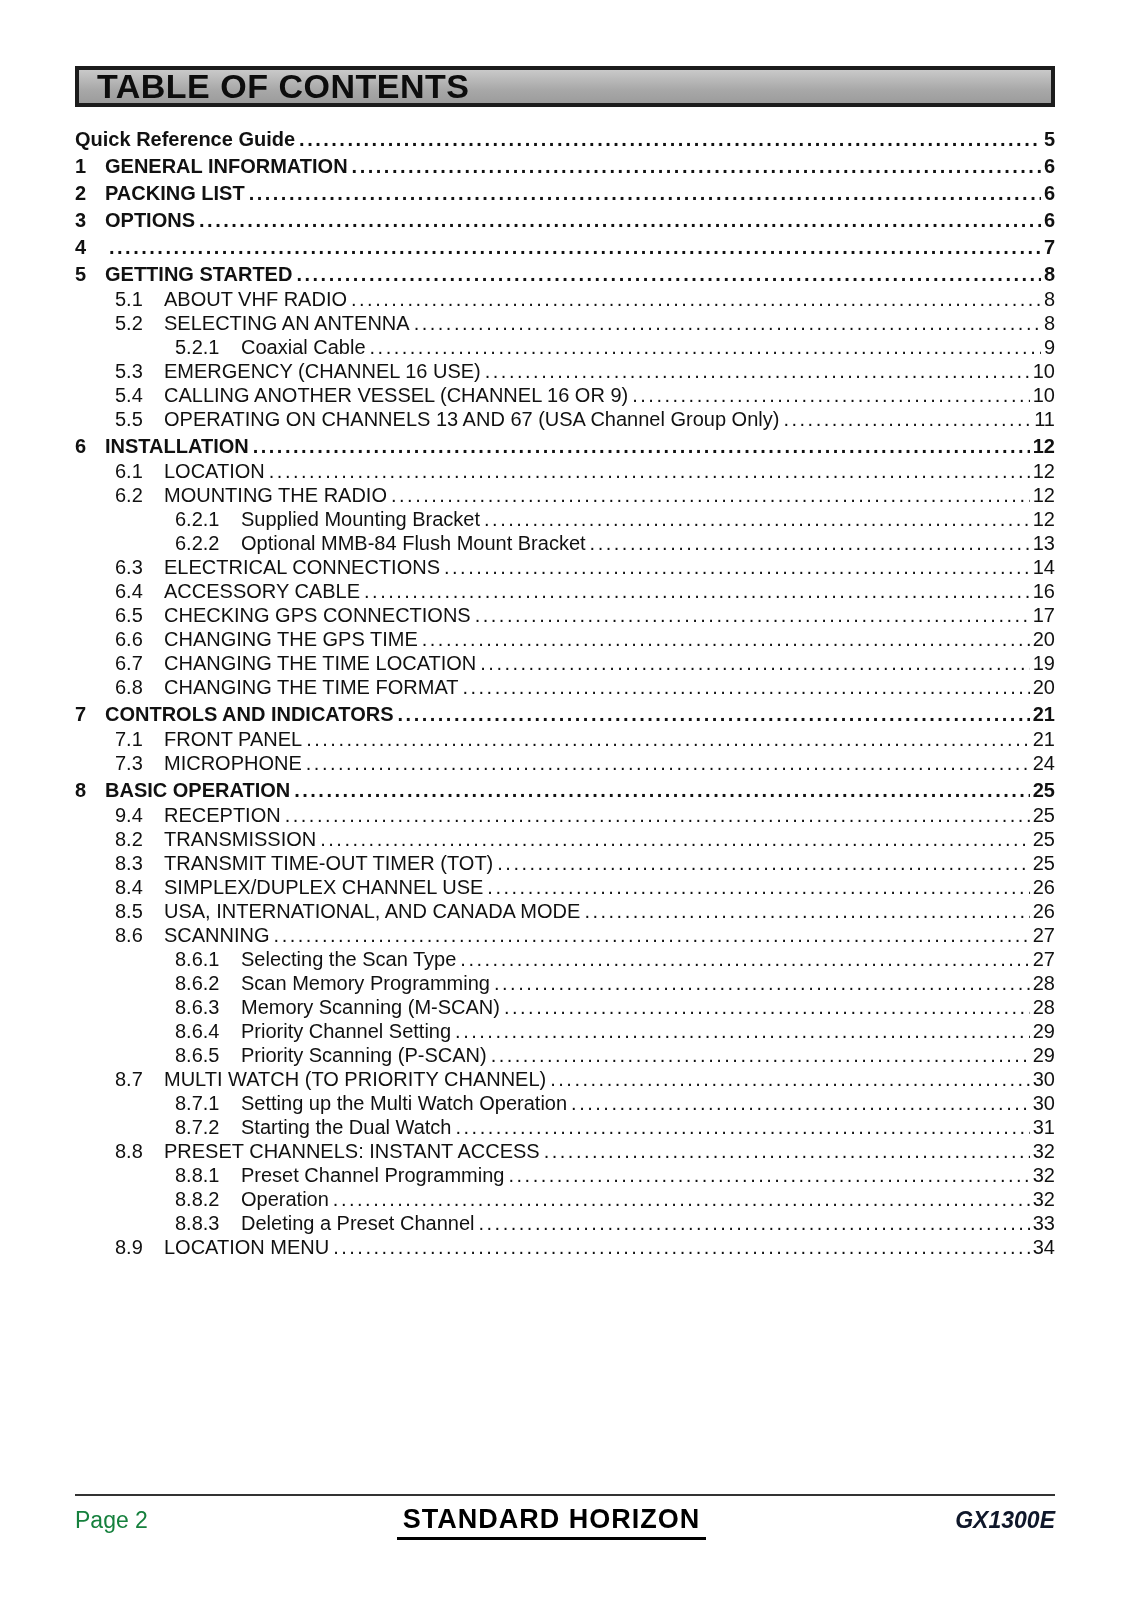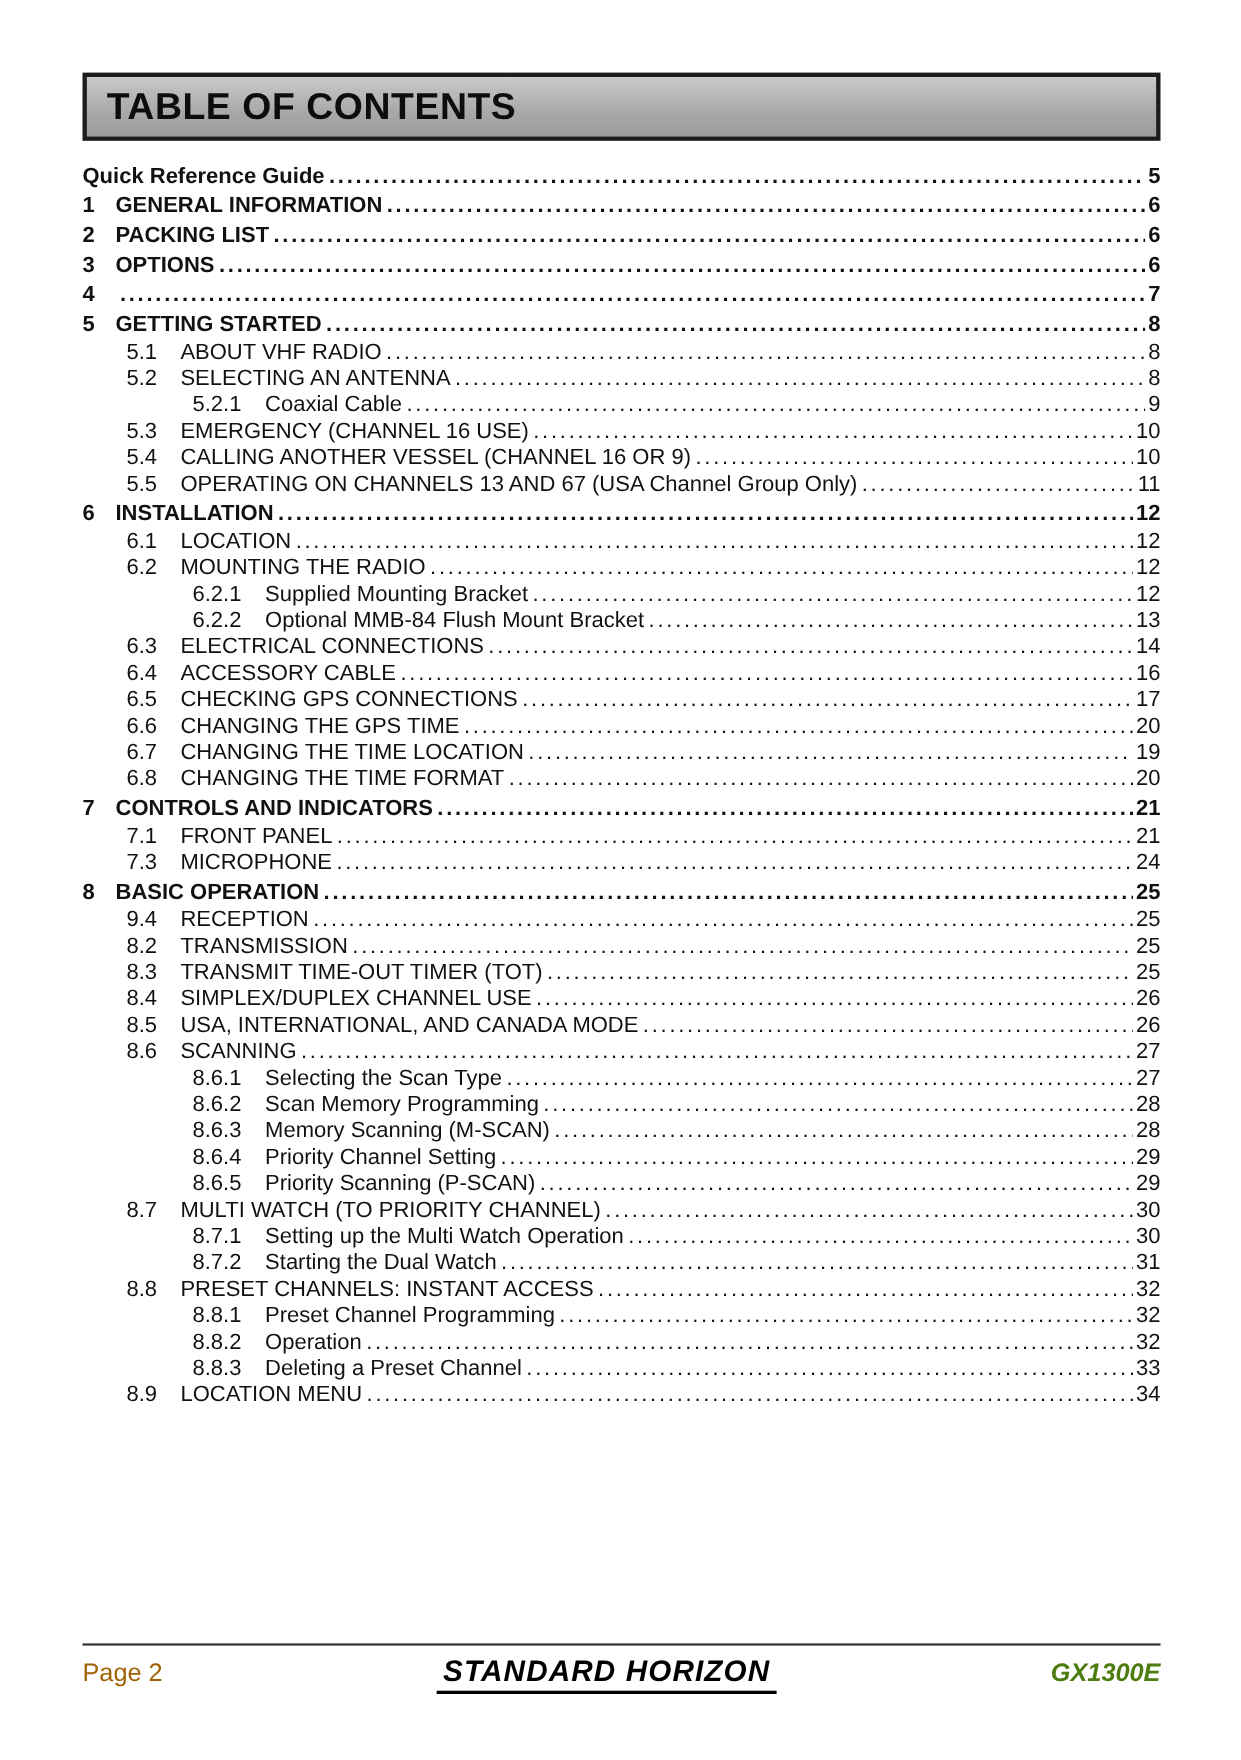--- a/index.html
+++ b/index.html
@@ -15,21 +15,21 @@
     position: absolute;
     left: 75px;
     right: 73px;
     top: 0;
   }
   
   .toc-header {
     margin-top: 66px;
     border: 4px solid #1c1c1c;
     background: linear-gradient(180deg, #c9c9c9 0%, #a8a8a8 60%, #9c9c9c 100%);
-    height: 62px;
+    height: 41px;
     display: flex;
     align-items: center;
     padding-left: 18px;
   }
   .toc-header h1 {
     font-size: 34px;
     font-weight: bold;
     letter-spacing: 0.5px;
     color: #0d0d0d;
   }
@@ -75,36 +75,35 @@
     right: 73px;
     top: 1494px;
     border-top: 2px solid #333;
     padding-top: 8px;
     display: flex;
     justify-content: space-between;
     align-items: baseline;
   }
   .footer .page-label {
     font-size: 23px;
-    color: #a16207;
+    color: #15803d;
   }
   .footer .brand-logo {
     font-size: 27px;
     font-weight: bold;
-    font-style: italic;
     letter-spacing: 1px;
     border-bottom: 3px solid #000;
     padding: 0 6px 2px 6px;
     color: #000;
   }
   .footer .model {
     font-size: 23px;
     font-weight: bold;
     font-style: italic;
-    color: #4d7c0f;
+    color: #0f172a;
   }
 </style>
 </head>
 <body>
 
 <div class="page-inner">
 
   <div class="toc-header">
     <h1>TABLE OF CONTENTS</h1>
   </div>

